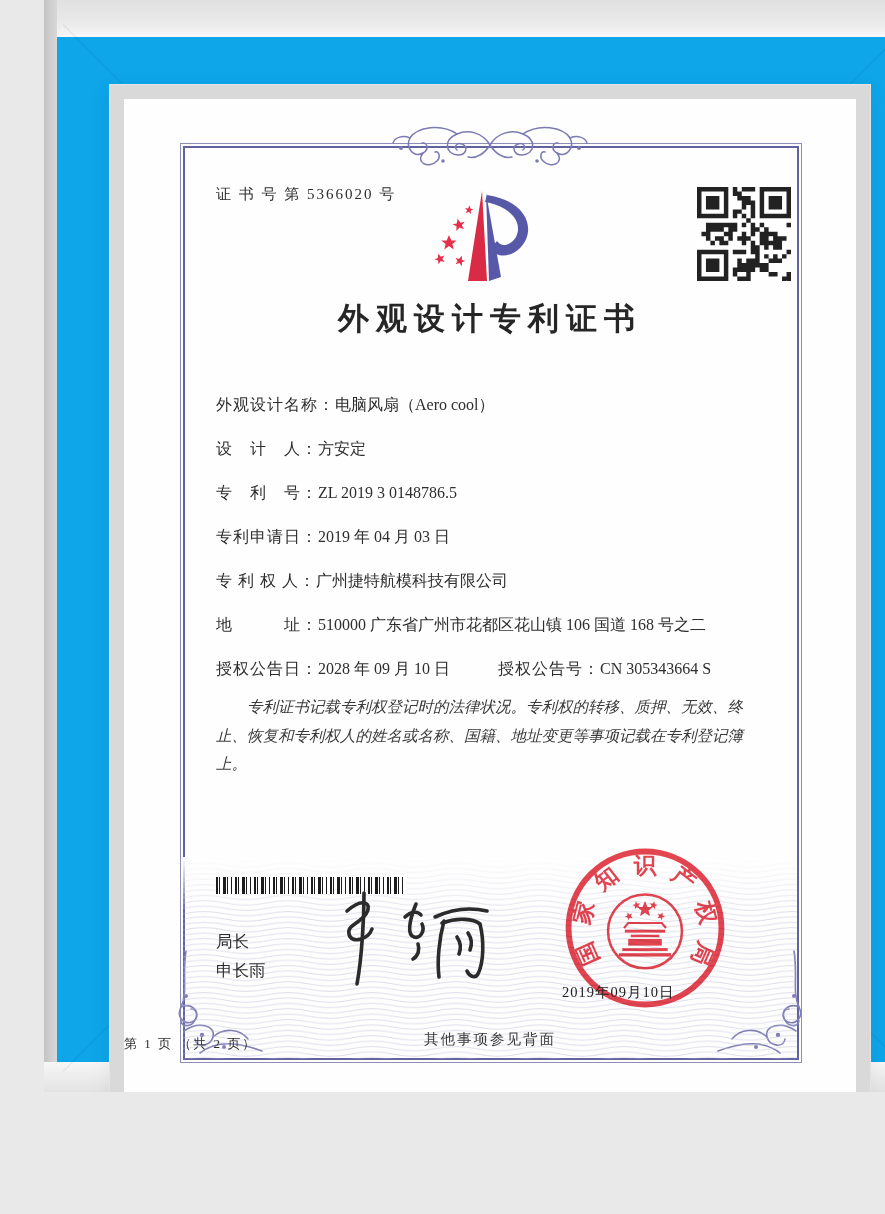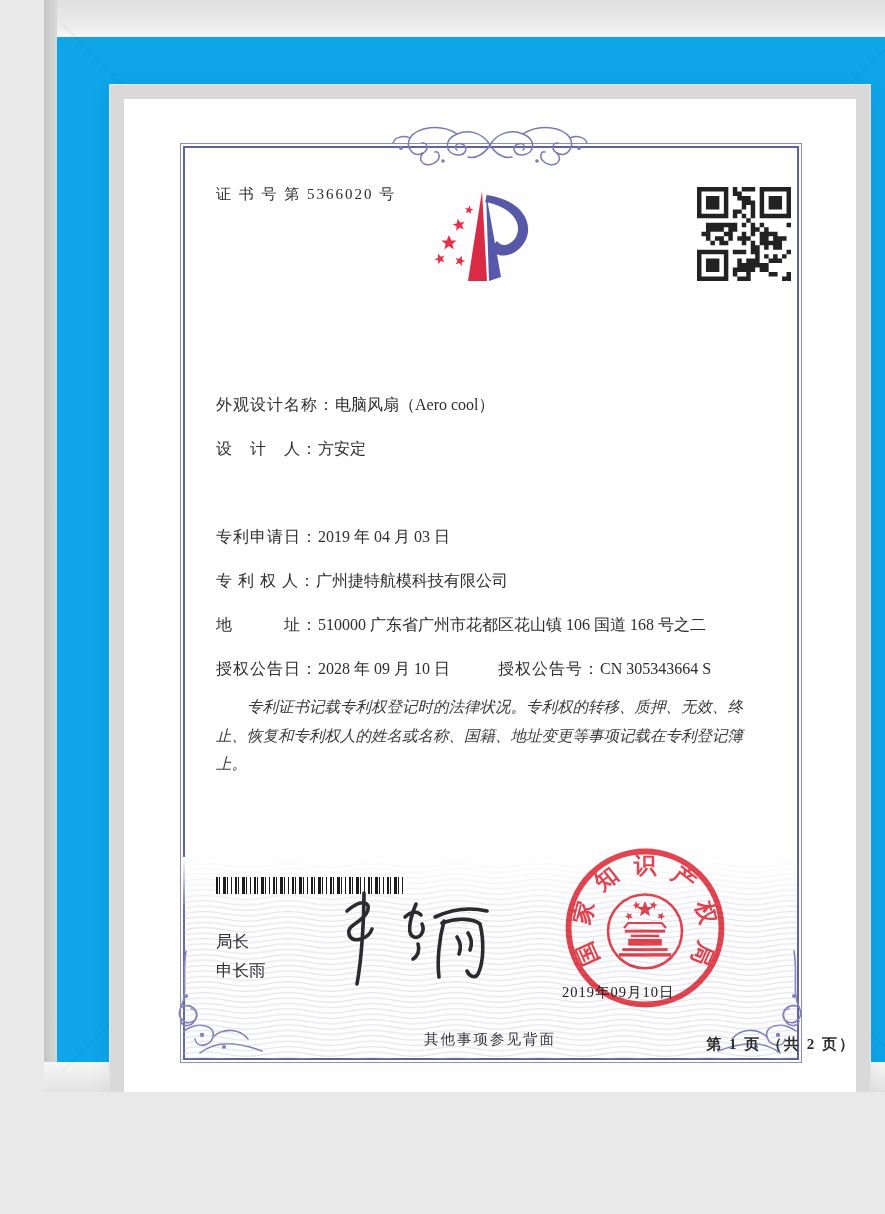--- a/index.html
+++ b/index.html
@@ -43,22 +43,22 @@
                background:linear-gradient(180deg,#fefefe,rgba(254,254,254,0));}
   .barcode{position:absolute;left:92px;top:778px;width:190px;height:17px;
     background:repeating-linear-gradient(90deg,#1c1c1c 0 2px,#fff 2px 3px,#1c1c1c 3px 4px,
       #fff 4px 7px,#1c1c1c 7px 10px,#fff 10px 11px,#1c1c1c 11px 12px,#fff 12px 15px,
       #1c1c1c 15px 16px,#fff 16px 19px);}
   .signer{position:absolute;left:92px;top:828px;font-size:16.5px;color:#2e2e2e;line-height:29px;}
   .signature{position:absolute;left:195px;top:788px;width:190px;height:108px;}
   .seal{position:absolute;left:437px;top:745px;width:168px;height:168px;mix-blend-mode:multiply;opacity:.95;}
   .seal-date{position:absolute;left:438px;top:884px;width:170px;font-size:14.5px;letter-spacing:1px;
              color:#222;z-index:5;}
-  .page-note{position:absolute;left:0;top:936px;width:732px;text-align:right;font-size:15px;
-             letter-spacing:2px;color:#2e2e2e;font-weight:bold;}
+  .page-note{position:absolute;left:0;top:936px;width:732px;text-align:left;font-size:13px;
+             letter-spacing:2px;color:#2e2e2e;}
   .back-note{position:absolute;left:0;top:931px;width:732px;text-align:center;font-size:14.5px;
              letter-spacing:2px;color:#3a3a3a;}
   .ornament-top{position:absolute;left:261px;top:22px;width:210px;height:46px;}
   .flourish{position:absolute;width:96px;height:116px;}
   .flourish.bl{left:48px;top:850px;}
   .flourish.br{right:48px;top:850px;transform:scaleX(-1);}
 </style>
 </head>
 <body>
 
@@ -160,26 +160,30 @@
     <svg class="qr" viewBox="0 0 84 84">
       <rect width="84" height="84" fill="#fff"></rect>
       <g fill="#222">
         <path d="M0,0h28v28h-28z M4,4v20h20v-20z M8,8h12v12h-12z" fill-rule="evenodd"></path>
         <path d="M56,0h28v28h-28z M60,4v20h20v-20z M64,8h12v12h-12z" fill-rule="evenodd"></path>
         <path d="M0,56h28v28h-28z M4,60v20h20v-20z M8,64h12v12h-12z" fill-rule="evenodd"></path>
         <path id="qr-mods" d="M32,0h4v4h-4zM40,0h4v4h-4zM44,0h4v4h-4zM48,0h4v4h-4zM32,4h4v4h-4zM36,4h4v4h-4zM36,8h4v4h-4zM40,8h4v4h-4zM44,8h4v4h-4zM40,12h4v4h-4zM44,12h4v4h-4zM48,12h4v4h-4zM40,16h4v4h-4zM48,16h4v4h-4zM32,20h4v4h-4zM36,20h4v4h-4zM48,20h4v4h-4zM32,24h4v4h-4zM40,24h4v4h-4zM48,24h4v4h-4zM44,28h4v4h-4zM8,32h4v4h-4zM12,32h4v4h-4zM16,32h4v4h-4zM20,32h4v4h-4zM24,32h4v4h-4zM28,32h4v4h-4zM32,32h4v4h-4zM40,32h4v4h-4zM48,32h4v4h-4zM56,32h4v4h-4zM80,32h4v4h-4zM8,36h4v4h-4zM12,36h4v4h-4zM16,36h4v4h-4zM20,36h4v4h-4zM28,36h4v4h-4zM32,36h4v4h-4zM48,36h4v4h-4zM52,36h4v4h-4zM60,36h4v4h-4zM4,40h4v4h-4zM8,40h4v4h-4zM24,40h4v4h-4zM28,40h4v4h-4zM40,40h4v4h-4zM48,40h4v4h-4zM56,40h4v4h-4zM60,40h4v4h-4zM64,40h4v4h-4zM68,40h4v4h-4zM8,44h4v4h-4zM16,44h4v4h-4zM20,44h4v4h-4zM28,44h4v4h-4zM36,44h4v4h-4zM40,44h4v4h-4zM44,44h4v4h-4zM56,44h4v4h-4zM60,44h4v4h-4zM68,44h4v4h-4zM72,44h4v4h-4zM76,44h4v4h-4zM12,48h4v4h-4zM20,48h4v4h-4zM24,48h4v4h-4zM40,48h4v4h-4zM48,48h4v4h-4zM56,48h4v4h-4zM60,48h4v4h-4zM64,48h4v4h-4zM68,48h4v4h-4zM72,48h4v4h-4zM48,52h4v4h-4zM52,52h4v4h-4zM60,52h4v4h-4zM68,52h4v4h-4zM72,52h4v4h-4zM32,56h4v4h-4zM36,56h4v4h-4zM40,56h4v4h-4zM48,56h4v4h-4zM52,56h4v4h-4zM80,56h4v4h-4zM52,60h4v4h-4zM60,60h4v4h-4zM68,60h4v4h-4zM76,60h4v4h-4zM36,64h4v4h-4zM44,64h4v4h-4zM48,64h4v4h-4zM52,64h4v4h-4zM64,64h4v4h-4zM68,64h4v4h-4zM72,64h4v4h-4zM36,68h4v4h-4zM40,68h4v4h-4zM44,68h4v4h-4zM48,68h4v4h-4zM52,68h4v4h-4zM56,68h4v4h-4zM60,68h4v4h-4zM32,72h4v4h-4zM36,72h4v4h-4zM40,72h4v4h-4zM44,72h4v4h-4zM48,72h4v4h-4zM56,72h4v4h-4zM60,72h4v4h-4zM32,76h4v4h-4zM44,76h4v4h-4zM64,76h4v4h-4zM68,76h4v4h-4zM80,76h4v4h-4zM36,80h4v4h-4zM40,80h4v4h-4zM44,80h4v4h-4zM76,80h4v4h-4zM80,80h4v4h-4z"></path>
       </g>
     </svg>
 
+    <div class="title">外观设计专利证书</div>
 
     <div class="field-row fr0">
       <span class="lbl">外观设计名称：</span><span>电脑风扇（Aero cool）</span>
     </div>
     <div class="field-row fr1">
       <span class="lbl">设　计　人：</span><span>方安定</span>
+    </div>
+    <div class="field-row fr2">
+      <span class="lbl">专　利　号：</span><span>ZL 2019 3 0148786.5</span>
     </div>
     <div class="field-row fr3">
       <span class="lbl">专利申请日：</span><span>2019 年 04 月 03 日</span>
     </div>
     <div class="field-row fr4">
       <span class="lbl">专 利 权 人：</span><span>广州捷特航模科技有限公司</span>
     </div>
     <div class="field-row fr5">
       <span class="lbl">地　　　址：</span><span>510000 广东省广州市花都区花山镇 106 国道 168 号之二</span>
     </div>

